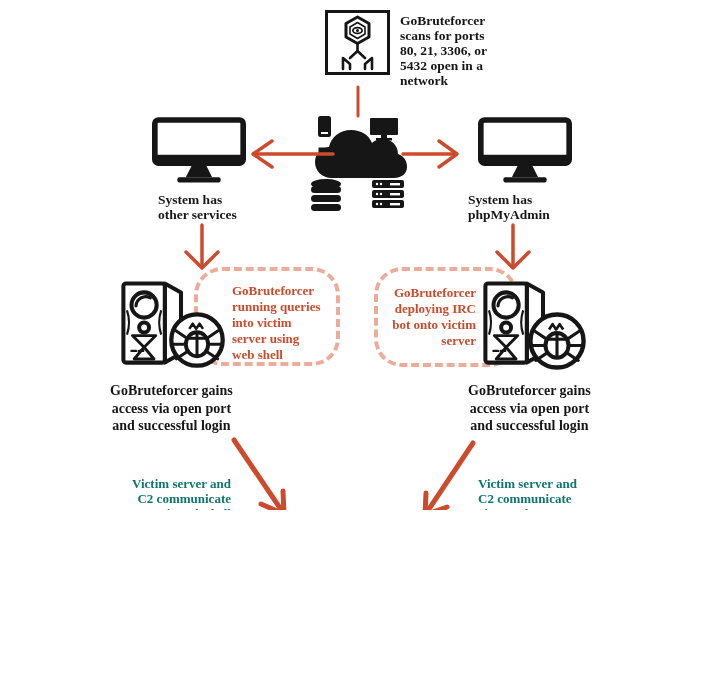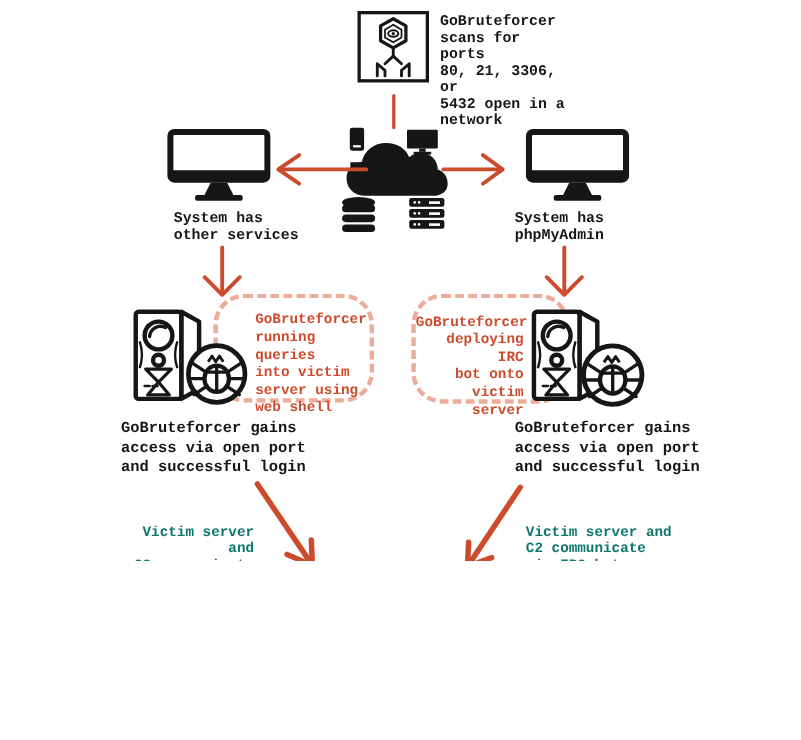--- a/index.html
+++ b/index.html
@@ -1,20 +1,20 @@
 <!DOCTYPE html>
 <html><head>
 <meta charset="utf-8">
 <style>
   html,body{margin:0;padding:0;background:#ffffff;}
   .canvas{position:relative;width:728px;height:510px;background:#fff;overflow:hidden;
-          font-family:Liberation Mono, monospace;color:#161616;}
+          font-family:Liberation Serif, serif;color:#161616;}
   .abs{position:absolute;}
   .caption{font-size:13.5px;line-height:15px;font-weight:600;white-space:pre-line;color:#161616;}
-  .gains{font-size:14px;line-height:17.5px;font-weight:600;white-space:pre-line;color:#161616;}
+  .gains{font-size:14px;line-height:17.5px;font-weight:600;white-space:pre-line;color:#161616;text-align:center;}
   .red-caption{font-size:13px;line-height:15px;font-weight:700;white-space:pre-line;color:#0f766e;}
   .callout-box{box-sizing:border-box;border:4px dashed #edac9a;border-radius:28px;}
   .callout-text{font-size:13px;line-height:16px;font-weight:700;white-space:pre-line;color:#cd4b2d;}
   .logo-word{font-size:16px;font-weight:700;letter-spacing:-0.4px;color:#1b1b20;line-height:16px;}
   .logo-sub{font-size:4.5px;letter-spacing:1.4px;font-weight:700;color:#3a3a3a;text-align:right;margin-top:1px;}
   .u42-word{font-size:13px;font-weight:700;letter-spacing:2.2px;color:#1b1b20;line-height:14px;}
   .u42-sub{font-size:3.8px;letter-spacing:0.8px;font-weight:700;color:#8a8a8a;margin-top:1.5px;}
   .reg{font-size:6px;vertical-align:top;font-weight:400;}
   svg{display:block;}
 </style>

